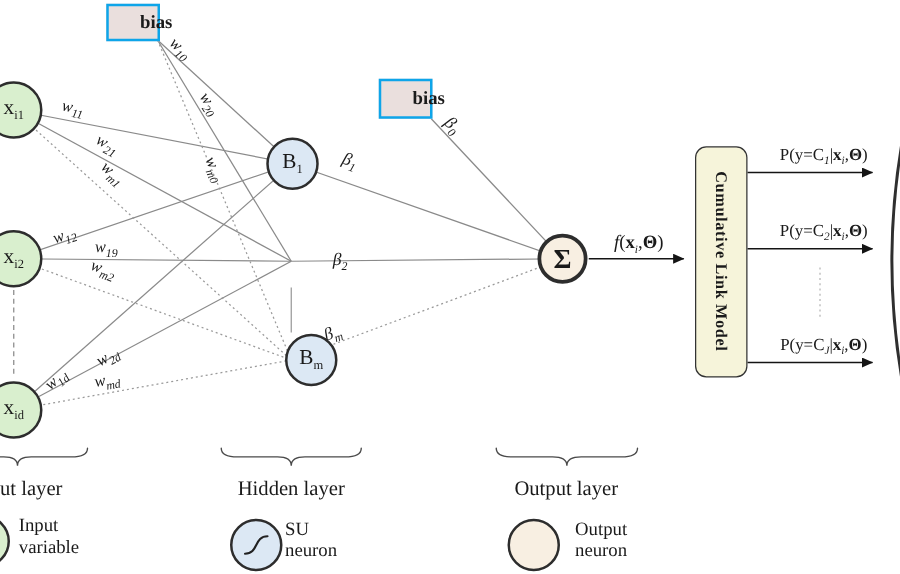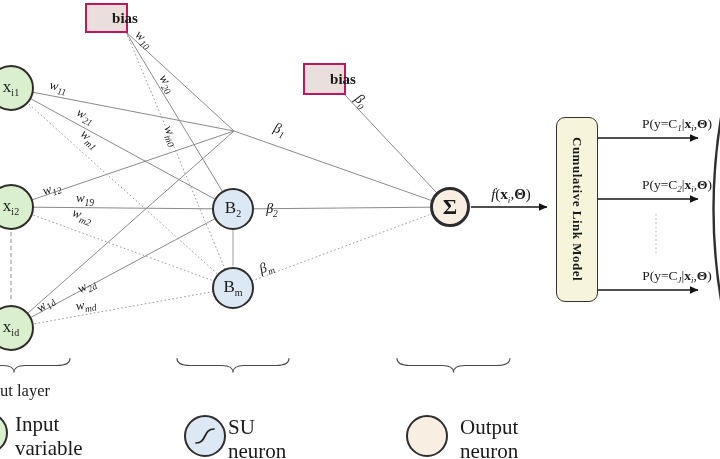--- a/index.html
+++ b/index.html
@@ -8,41 +8,41 @@
   .wires{position:absolute;left:0;top:0;z-index:1;}
   .node{position:absolute;z-index:3;border:2.5px solid #2d2d2d;border-radius:50%;
         box-sizing:border-box;display:flex;align-items:center;justify-content:center;}
   .node-input{width:46px;height:46px;background:#d9efce;}
   .node-hidden{width:42px;height:42px;background:#dce8f4;}
   .node-sum{width:40px;height:40px;background:#f8efe2;border-width:3px;}
   .node-legend{width:42px;height:42px;}
   .nl{font-size:17px;line-height:1;}
   .nl sub{font-size:10px;}
   .sum-glyph{font-size:22px;font-weight:bold;line-height:1;}
-  .biasbox{position:absolute;z-index:3;background:#eadfdd;border:2px solid #be185d;
+  .biasbox{position:absolute;z-index:3;background:#eadfdd;border:2px solid #0ea5e9;
            box-sizing:border-box;display:flex;align-items:center;justify-content:center;
            font-weight:bold;font-size:15px;padding-left:37px;}
   .clm{position:absolute;z-index:3;left:556px;top:117px;width:42px;height:185px;
        background:#f6f4da;border:1.8px solid #333;border-radius:9px;box-sizing:border-box;
        display:flex;align-items:center;justify-content:center;}
   .clm-text{writing-mode:vertical-rl;font-weight:bold;font-size:13px;letter-spacing:.5px;white-space:nowrap;}
   .wlabel{position:absolute;z-index:2;transform:translate(-50%,-50%) rotate(var(--r,0deg));
           font-style:italic;font-size:13px;white-space:nowrap;line-height:1;}
   .wlabel sub{font-size:9.5px;}
   .blabel{position:absolute;z-index:2;transform:translate(-50%,-50%) rotate(var(--r,0deg));
           font-style:italic;font-size:14px;white-space:nowrap;line-height:1;}
   .blabel sub{font-size:9.5px;font-style:italic;}
   .flabel{position:absolute;z-index:2;transform:translate(-50%,-50%);font-size:15px;white-space:nowrap;line-height:1;}
   .flabel i{font-style:italic;}
   .flabel b,.plabel b{font-weight:bold;}
-  .plabel{position:absolute;z-index:2;transform:translate(-50%,-50%);font-size:13.5px;white-space:nowrap;line-height:1;margin-left:18px;}
+  .plabel{position:absolute;z-index:2;transform:translate(-50%,-50%);font-size:13.5px;white-space:nowrap;line-height:1;}
   .plabel sub,.flabel sub{font-size:9px;font-style:italic;}
   .layer-label{position:absolute;z-index:2;width:140px;text-align:center;font-size:16.5px;
                transform:translateX(-50%);white-space:nowrap;}
-  .legend-text{position:absolute;z-index:2;font-size:21px;line-height:1.12;white-space:nowrap;}
+  .legend-text{position:absolute;z-index:2;font-size:15px;line-height:1.12;white-space:nowrap;}
 </style>
 </head>
 <body>
 
 <div class="canvas">
 
   <svg class="wires" width="720" height="459" viewBox="0 0 720 459">
     <defs>
       <marker id="ah" markerWidth="10" markerHeight="8" refX="8.5" refY="4" orient="auto" markerUnits="userSpaceOnUse">
         <path d="M0,0 L9,4 L0,8 z" fill="#141414"></path>
@@ -101,24 +101,24 @@
   <div class="node node-input" style="left:-12px;top:65px">
     <span class="nl"><span>x</span><sub>i1</sub></span>
   </div>
   <div class="node node-input" style="left:-12px;top:184px">
     <span class="nl"><span>x</span><sub>i2</sub></span>
   </div>
   <div class="node node-input" style="left:-12px;top:305px">
     <span class="nl"><span>x</span><sub>id</sub></span>
   </div>
 
-  <div class="node node-hidden" style="left:212px;top:188px">
-    <span class="nl"><span>B</span><sub>2</sub></span>
+  <div class="node node-hidden" style="left:213px;top:110px">
+    <span class="nl"><span>B</span><sub>1</sub></span>
   </div>
-  <div class="node node-hidden" style="left:212px;top:267px">
+  <div class="node node-hidden" style="left:228px;top:267px">
     <span class="nl"><span>B</span><sub>m</sub></span>
   </div>
 
   <div class="node node-sum" style="left:430px;top:187px">
     <span class="sum-glyph">Σ</span>
   </div>
 
   <div class="wlabel" style="left:58px;top:88px;--r:11deg"><span>w</span><sub>11</sub></div>
   <div class="wlabel" style="left:85px;top:117px;--r:28deg"><span>w</span><sub>21</sub></div>
   <div class="wlabel" style="left:89px;top:140px;--r:42deg"><span>w</span><sub>m1</sub></div>
@@ -149,20 +149,22 @@
     <span>P(y=C</span><sub>1</sub><span>|</span><b>x</b><sub>i</sub><span>,</span><b>Θ</b><span>)</span>
   </div>
   <div class="plabel" style="left:659px;top:186px">
     <span>P(y=C</span><sub>2</sub><span>|</span><b>x</b><sub>i</sub><span>,</span><b>Θ</b><span>)</span>
   </div>
   <div class="plabel" style="left:659px;top:277px">
     <span>P(y=C</span><sub>J</sub><span>|</span><b>x</b><sub>i</sub><span>,</span><b>Θ</b><span>)</span>
   </div>
 
   <div class="layer-label" style="left:14px;top:381px">Input layer</div>
+  <div class="layer-label" style="left:233px;top:381px">Hidden layer</div>
+  <div class="layer-label" style="left:453px;top:381px">Output layer</div>
 
   <div class="node node-legend" style="left:-34px;top:412px;background:#d9efce"></div>
   <div class="legend-text" style="left:15px;top:413px">
     <div>Input</div>
       <div>variable</div>
   </div>
 
   <div class="node node-legend" style="left:184px;top:415px;background:#dce8f4">
     <svg width="30" height="30" viewBox="-15 -15 30 30">
       <path d="M -9,7 C 2,7 -2,-7 9,-7" stroke="#222" stroke-width="1.7" fill="none" stroke-linecap="round"></path>

